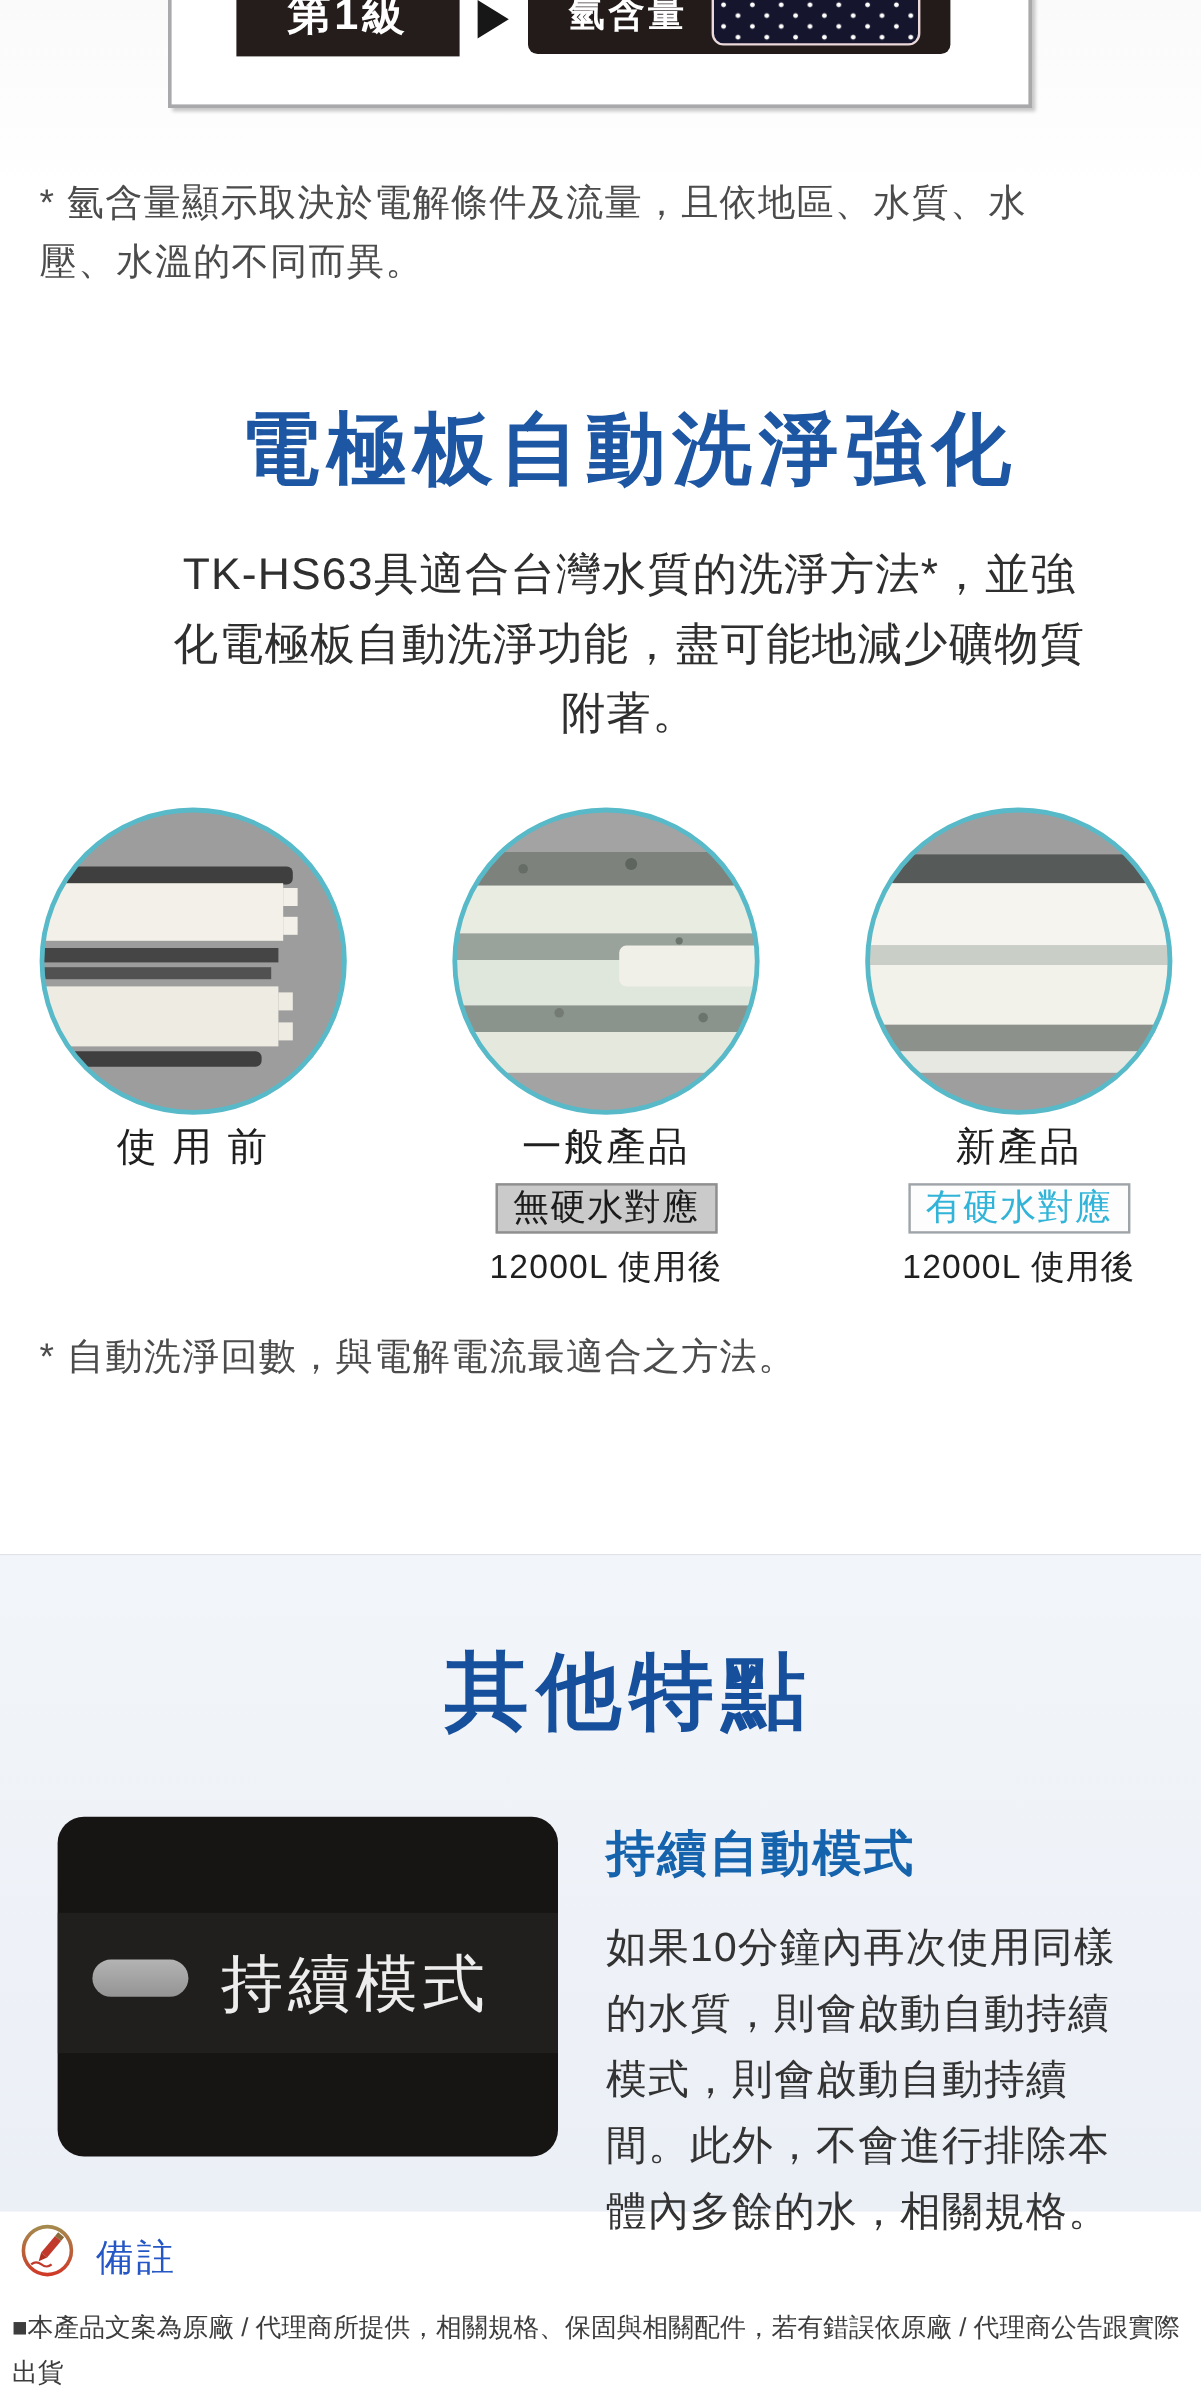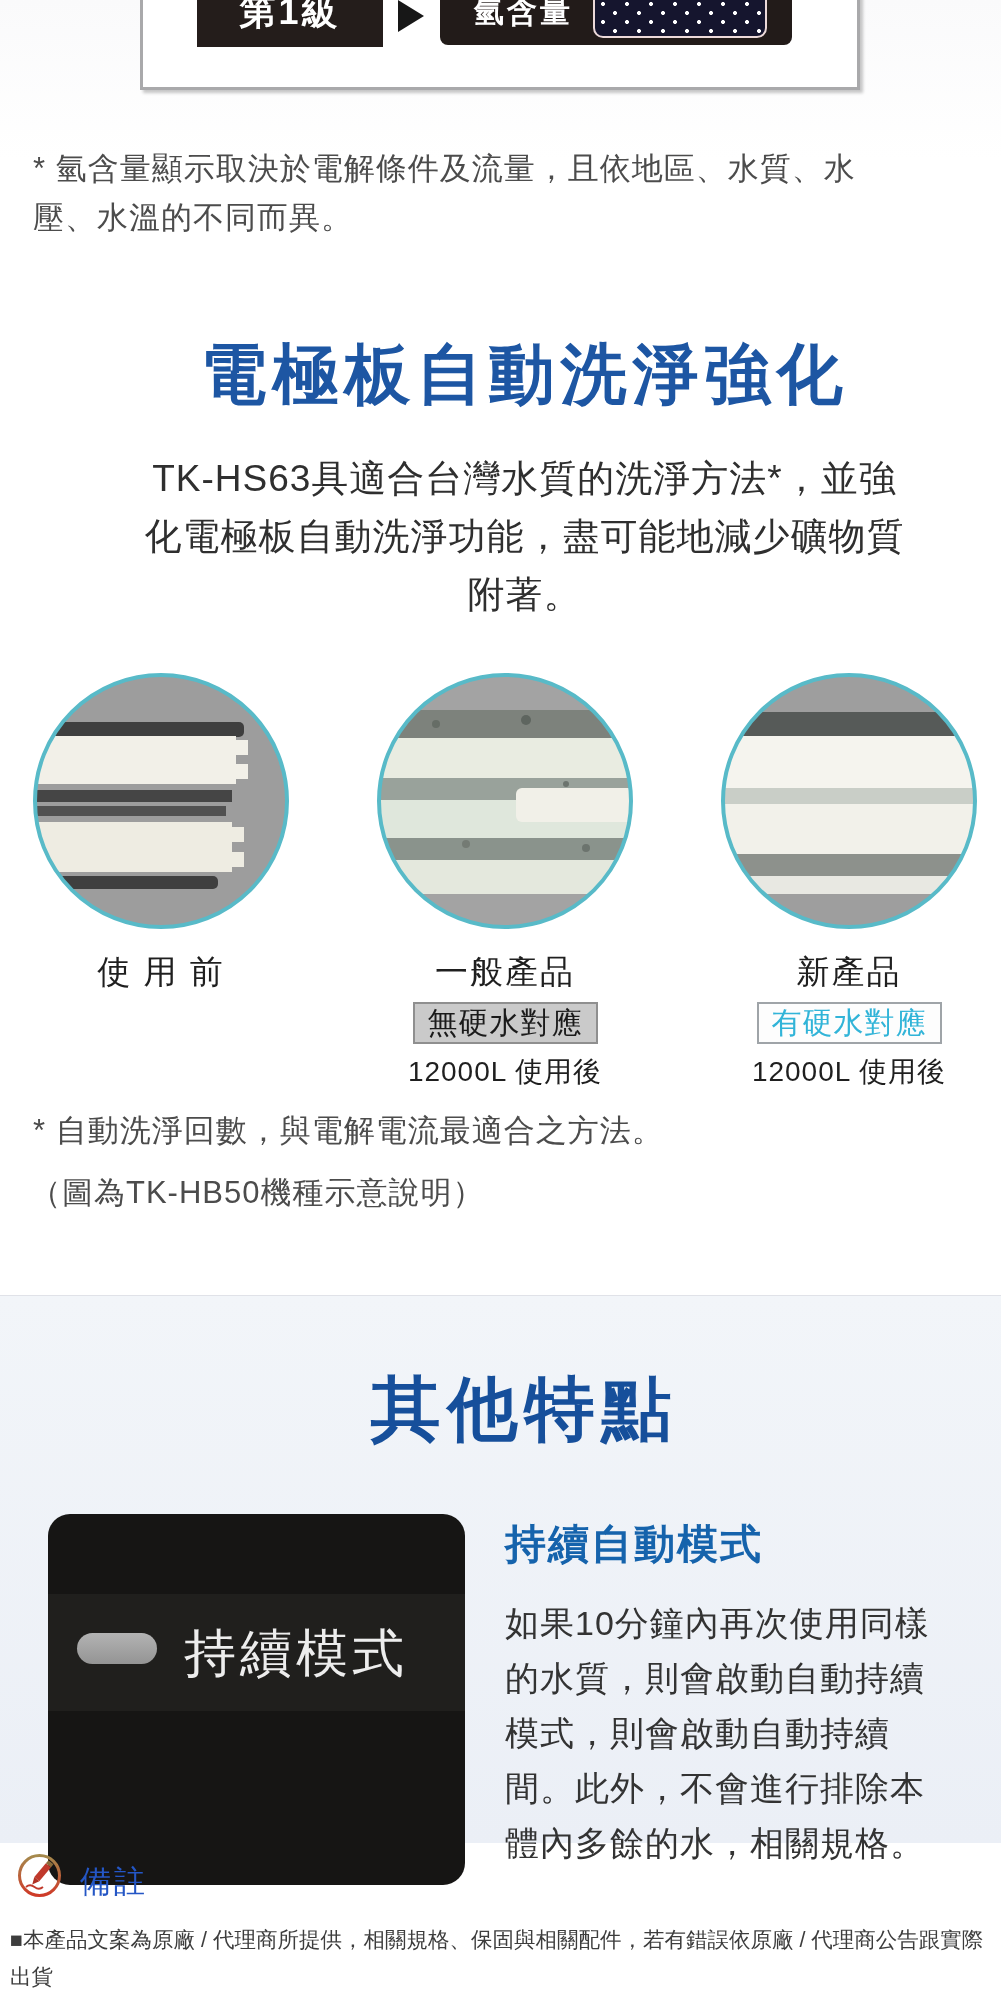--- a/index.html
+++ b/index.html
@@ -32,31 +32,31 @@
   .note-model{top:1168px;left:30px;}
   
   .h1-title{position:absolute;top:330px;left:0;width:100%;text-align:center;
     font-size:66px;font-weight:700;color:#1d56a3;letter-spacing:6px;}
   .lead{position:absolute;top:450px;left:0;width:100%;text-align:center;
     font-size:37px;line-height:58px;color:#2f2f2f;letter-spacing:1px;}
   .compare-row{position:absolute;top:672px;left:0;width:100%;}
   .compare-col{position:absolute;top:0;width:280px;text-align:center;}
   .col-1{left:21px;}.col-2{left:365px;}.col-3{left:709px;}
   .circle-wrap{width:258px;height:258px;margin:0 auto;}
-  .col-label{margin-top:20px;font-size:33px;font-weight:500;color:#1f1f1f;letter-spacing:2px;}
+  .col-label{margin-top:4px;font-size:33px;font-weight:500;color:#1f1f1f;letter-spacing:2px;}
   .badge{display:inline-block;margin-top:7px;font-size:30px;line-height:36px;padding:1px 13px;letter-spacing:1px;}
   .badge-gray{background:#cacaca;border:2px solid #8f8f8f;color:#1a1a1a;}
   .badge-cyan{background:#fdfdfd;border:2px solid #9fa4a8;color:#31b4d8;}
   .col-caption{margin-top:9px;font-size:28px;color:#1f1f1f;letter-spacing:1px;}
   
   .features{position:absolute;top:1295px;left:0;width:100%;height:548px;
     background:linear-gradient(180deg,#f2f5f9 0%,#ebeff6 100%);border-top:1px solid #e0e2e8;box-sizing:border-box;}
   .h2-title{position:absolute;top:53px;left:0;width:100%;text-align:center;
     font-size:70px;font-weight:700;color:#164f9b;letter-spacing:7px;margin-top:14px;}
-  .feature-image{position:absolute;left:48px;top:218px;width:417px;height:371px;background:#161514;border-radius:22px;overflow:hidden;}
+  .feature-image{position:absolute;left:48px;top:218px;width:417px;height:283px;background:#161514;border-radius:22px;overflow:hidden;}
   .feature-band{position:absolute;left:0;top:80px;width:100%;height:117px;background:#201f1d;}
   .mode-pill{position:absolute;left:29px;top:119px;width:80px;height:31px;border-radius:16px;
     background:linear-gradient(180deg,#b3b3b3,#949494);}
   .mode-label{position:absolute;left:136px;top:105px;font-size:52px;color:#ededed;letter-spacing:4px;font-weight:500;}
   .feature-text{position:absolute;left:505px;top:221px;width:480px;}
   .feature-heading{font-size:41px;font-weight:700;color:#1563ac;letter-spacing:2px;}
   .feature-body{margin-top:24px;font-size:34px;line-height:55px;color:#333333;letter-spacing:1px;}
   
   .note-icon{position:absolute;left:17px;top:1853px;width:45px;height:45px;}
   .note-title{position:absolute;left:80px;top:1861px;font-size:31px;color:#2456c5;letter-spacing:3px;}
@@ -171,21 +171,20 @@
           <circle cx="129" cy="129" r="126" fill="none" stroke="#58bac8" stroke-width="4"></circle>
         </svg>
       </div>
       <div class="col-label">新產品</div>
       <div><span class="badge badge-cyan">有硬水對應</span></div>
       <div class="col-caption">12000L 使用後</div>
     </div>
   </div>
 
   <div class="note note-method">* 自動洗淨回數，與電解電流最適合之方法。</div>
-  <div class="note note-model">（圖為TK-HB50機種示意說明）</div>
 
   <div class="features">
     <div class="h2-title">其他特點</div>
 
     <div class="feature-image">
       <div class="feature-band"></div>
       <div class="mode-pill"></div>
       <div class="mode-label">持續模式</div>
     </div>
 

